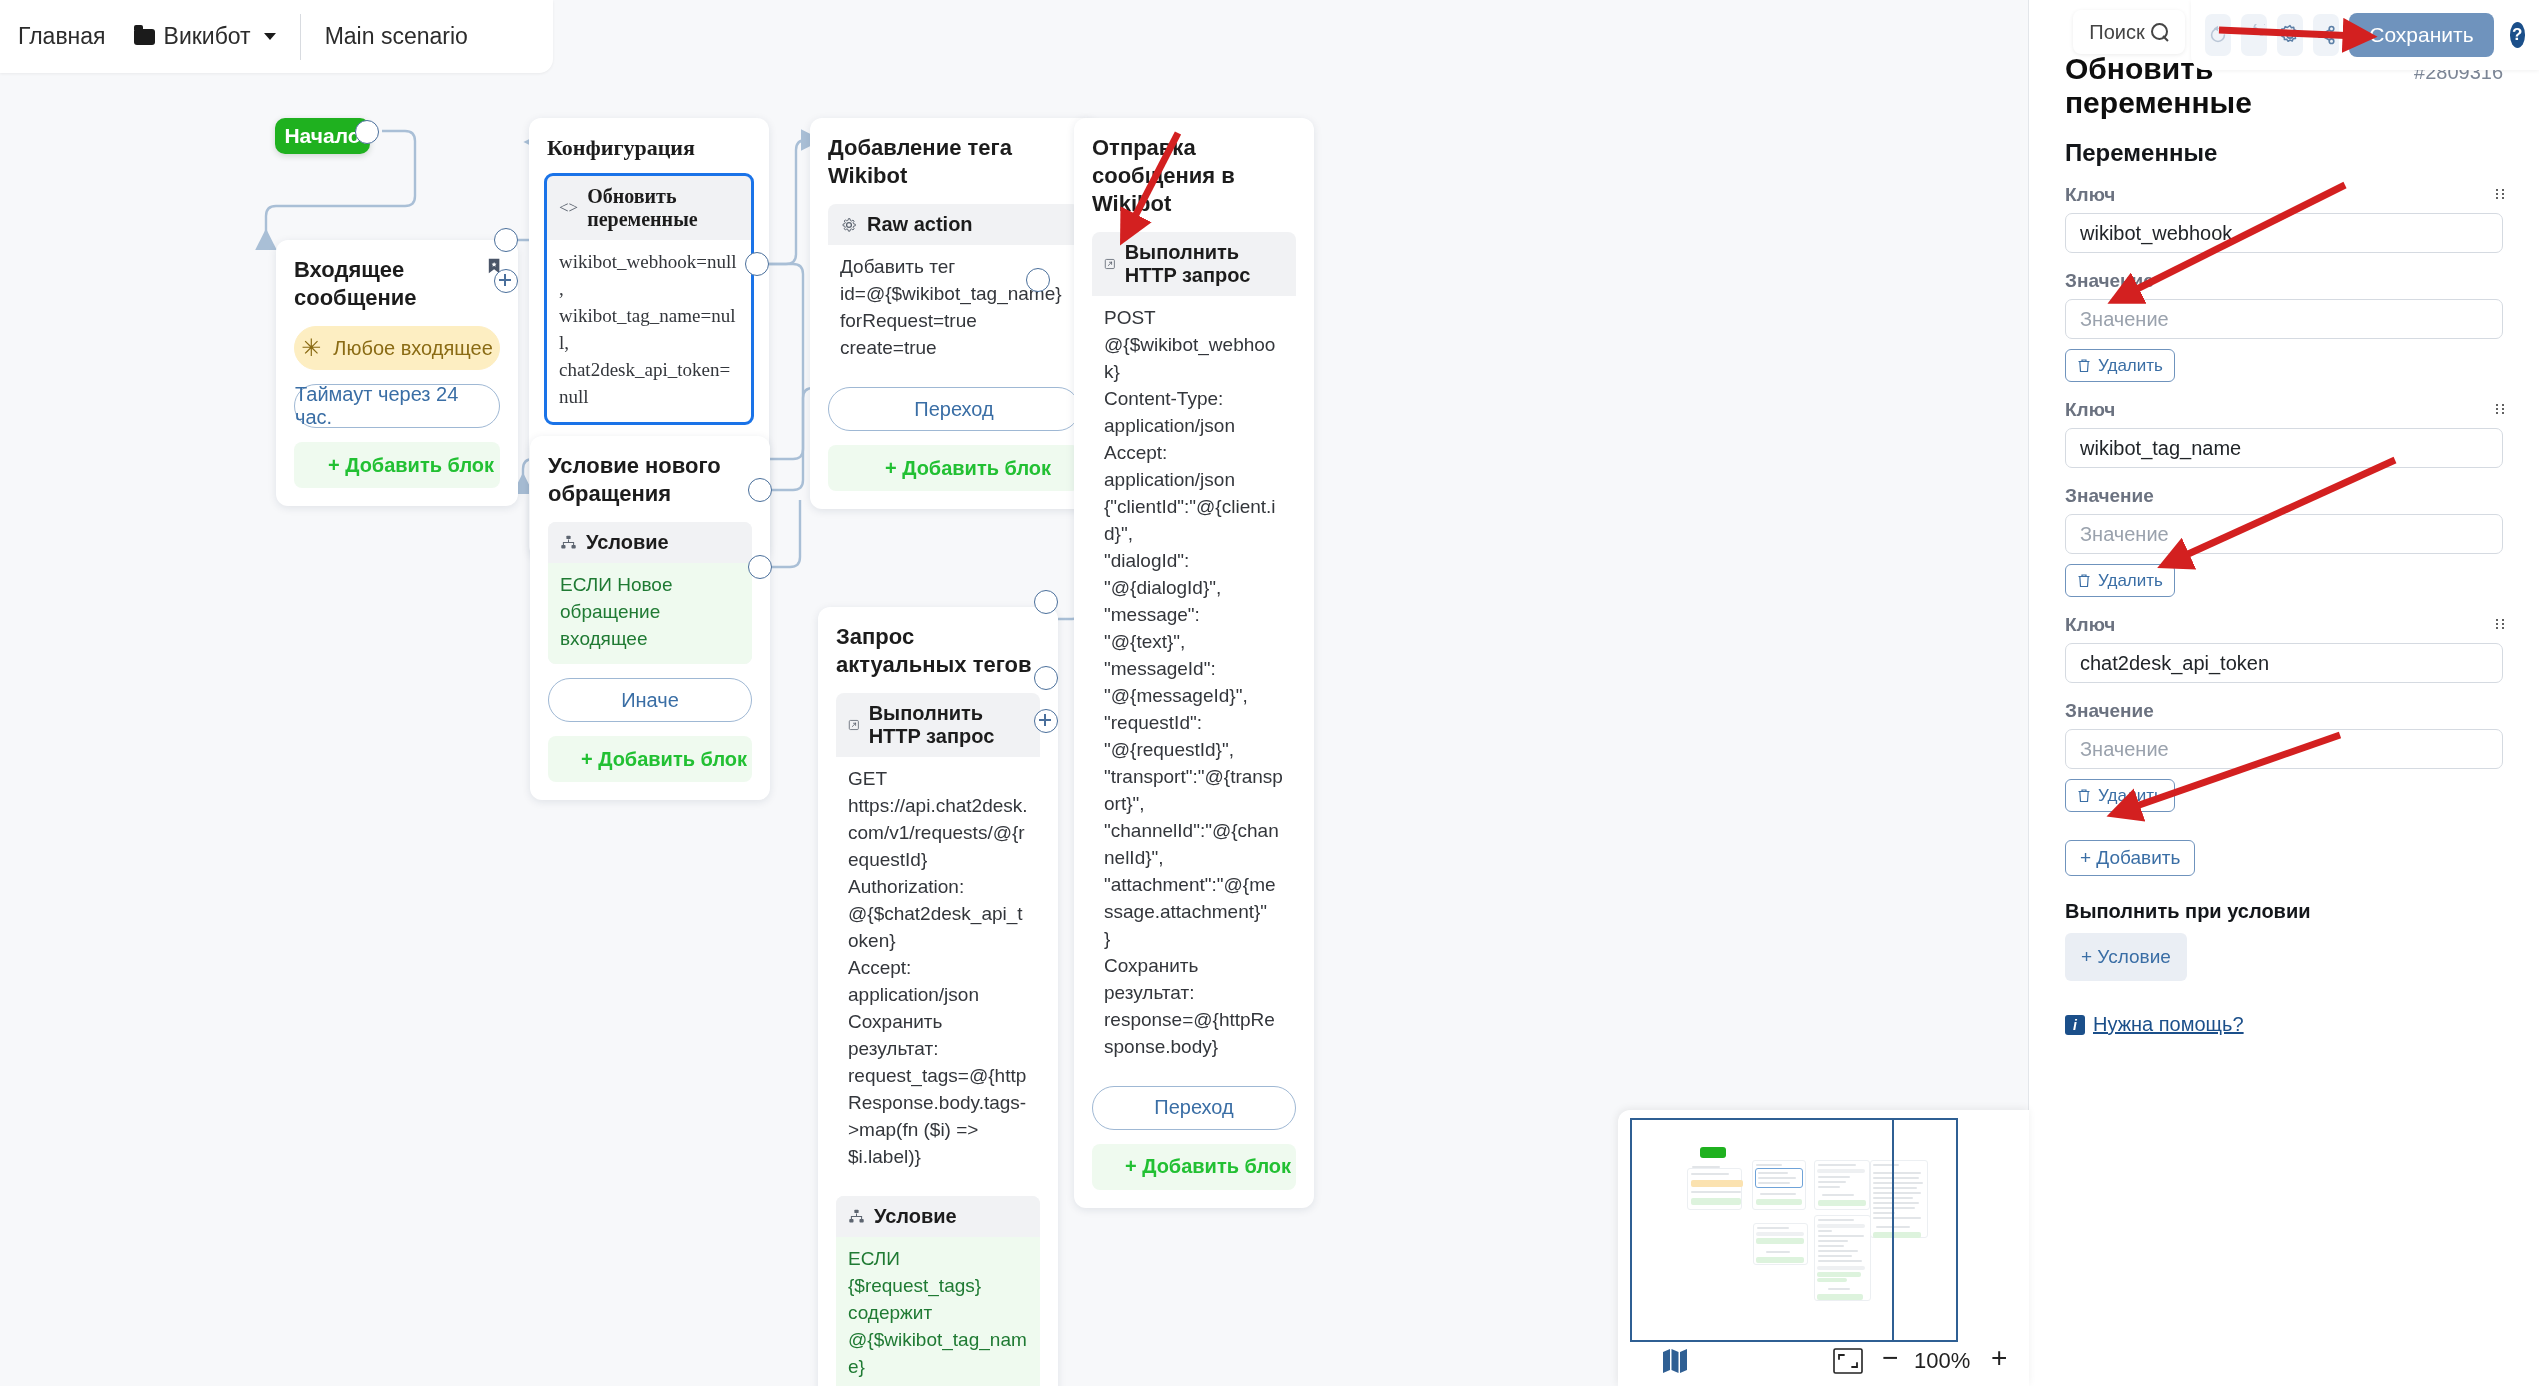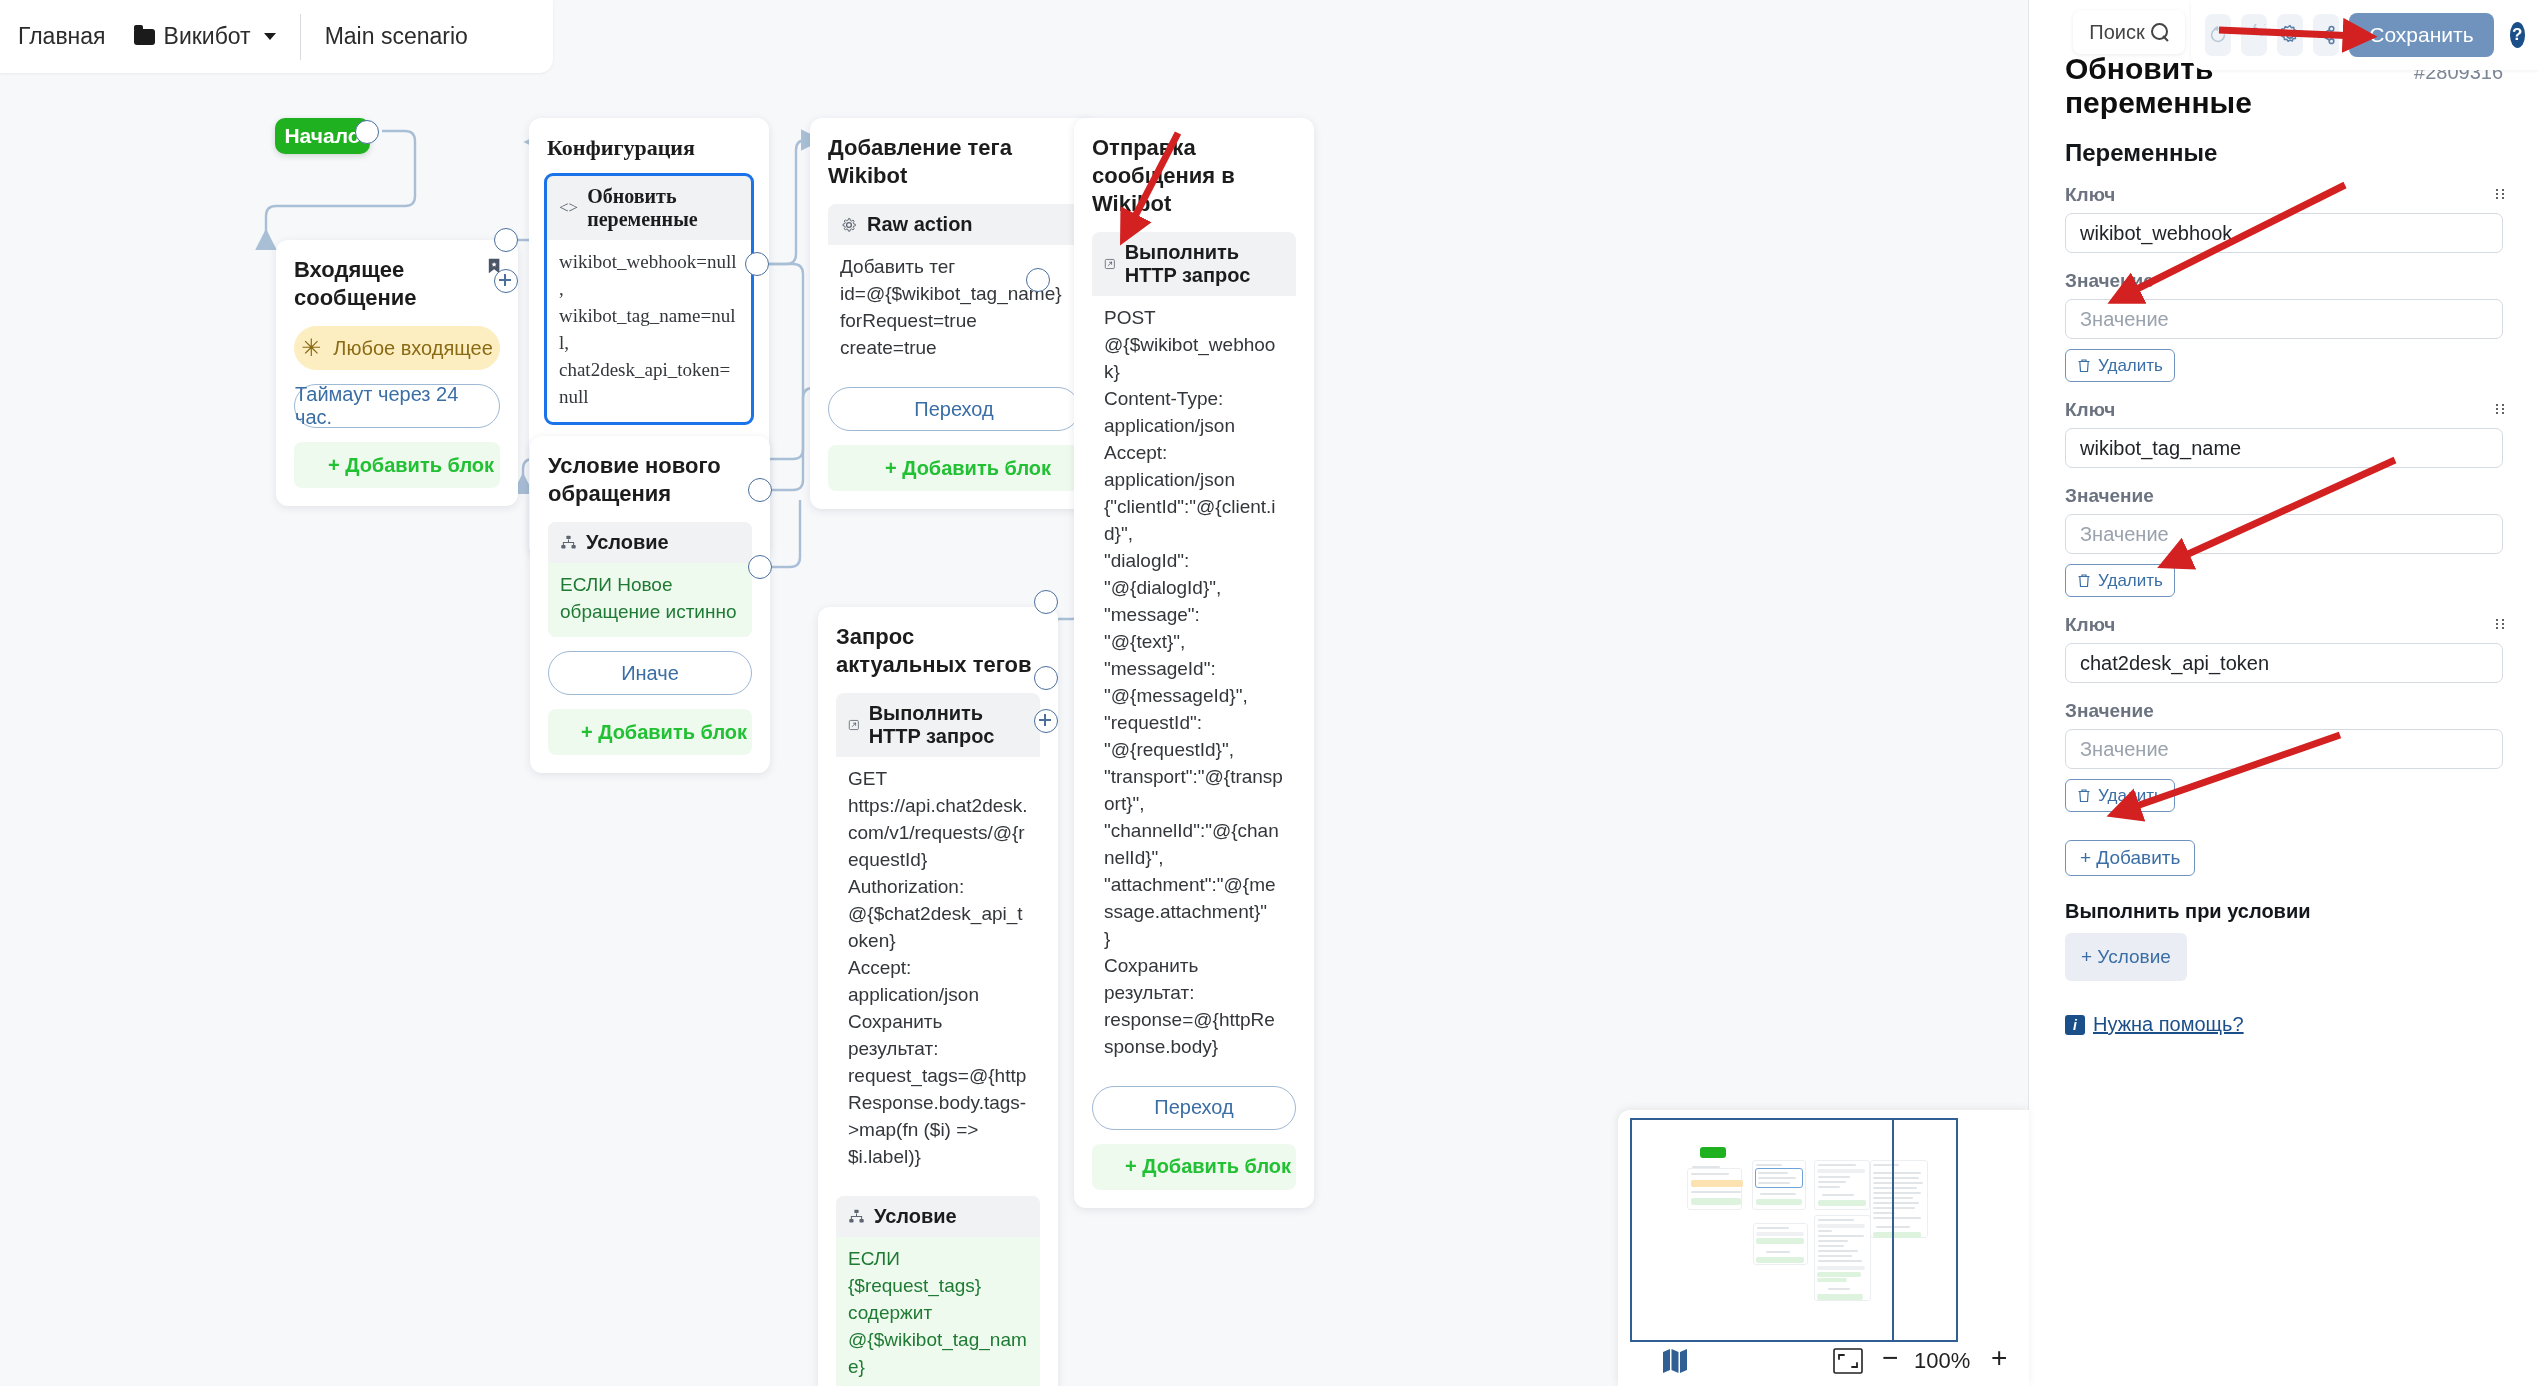--- a/index.html
+++ b/index.html
@@ -398,21 +398,21 @@
     <div class="blk cond">
       <div class="blk-head">
         <svg width="17" height="17" viewBox="0 0 20 20">
           <rect x="7.5" y="2" width="5" height="4" rx="1" fill="#5d6570"></rect>
           <rect x="1.5" y="13" width="5" height="4" rx="1" fill="#5d6570"></rect>
           <rect x="13.5" y="13" width="5" height="4" rx="1" fill="#5d6570"></rect>
           <path d="M10 6.5v3.5M4 13v-3h12v3" fill="none" stroke="#5d6570" stroke-width="1.2"></path>
         </svg>
         <span>Условие</span>
       </div>
-      <div class="blk-body">ЕСЛИ Новое обращение истинно</div>
+      <div class="blk-body">ЕСЛИ Новое обращение входящее</div>
     </div>
     <div class="pill">
       <span>Иначе</span>
     </div>
     <div class="addblk">
       <span>+ Добавить блок</span>
     </div>
   </div>
   <div class="port" style="left:748px; top:478px;"></div>
   <div class="port" style="left:748px; top:555px;"></div>

